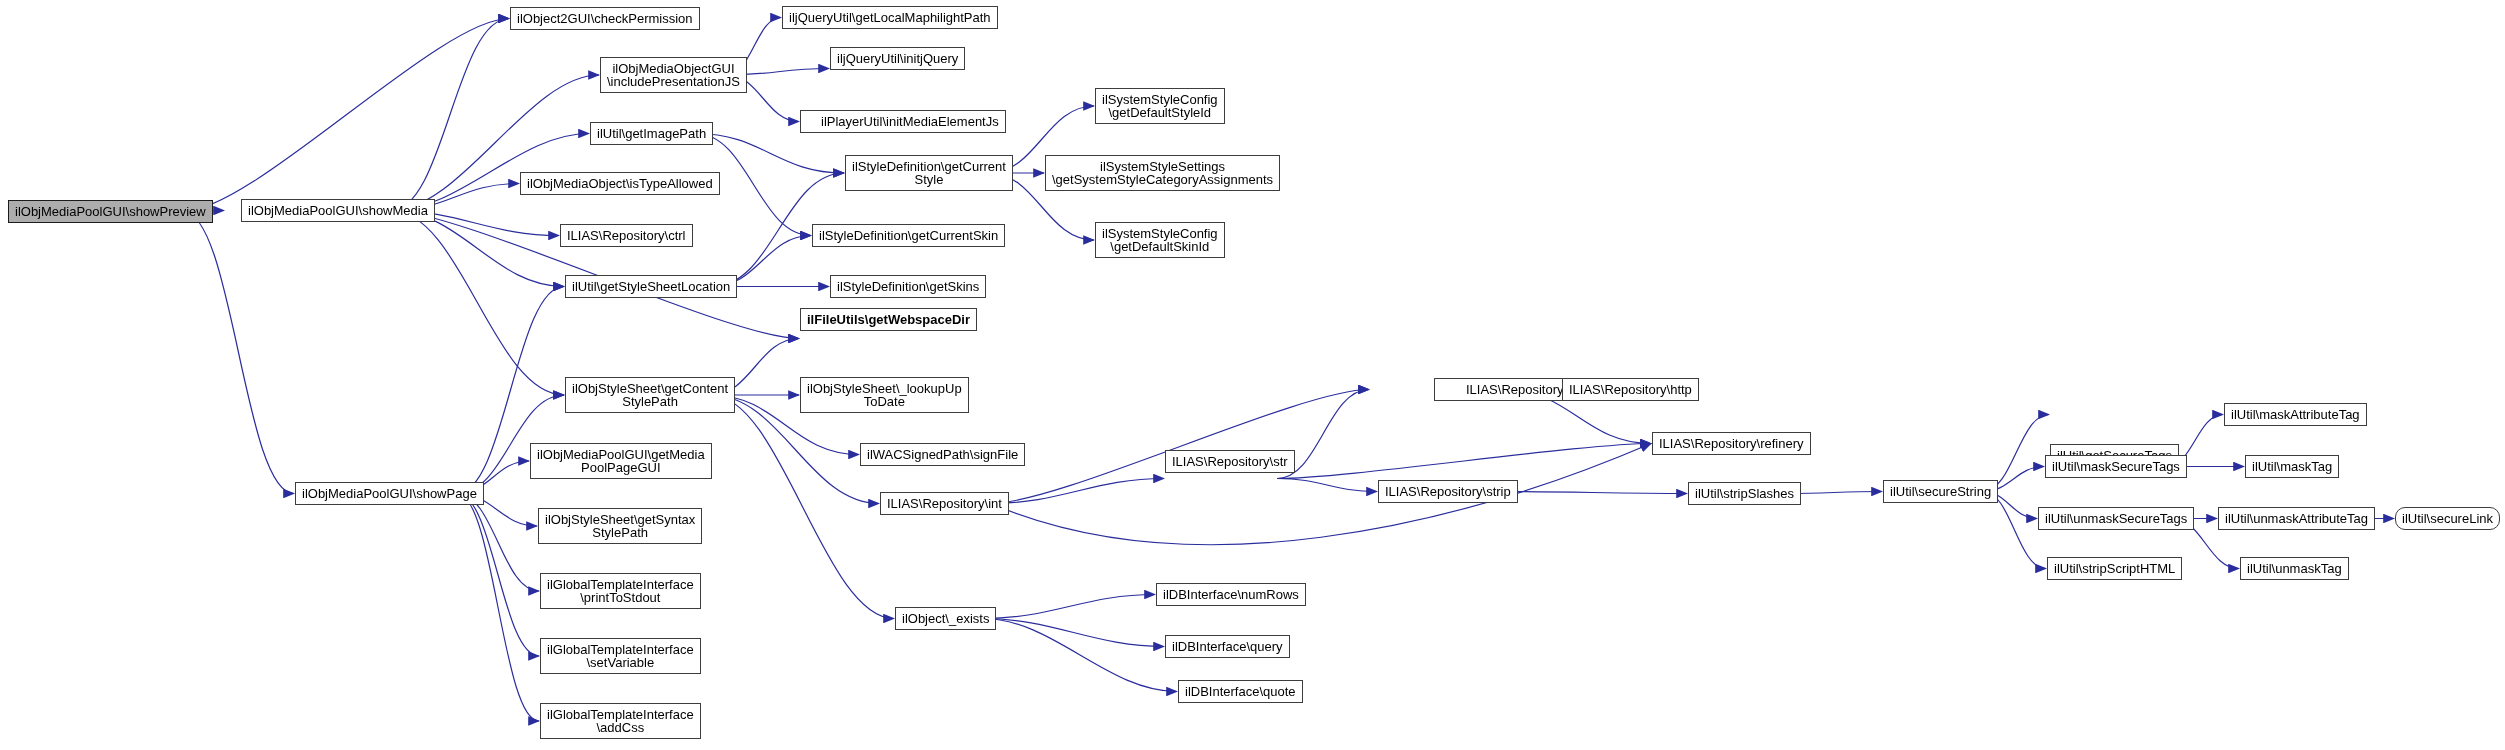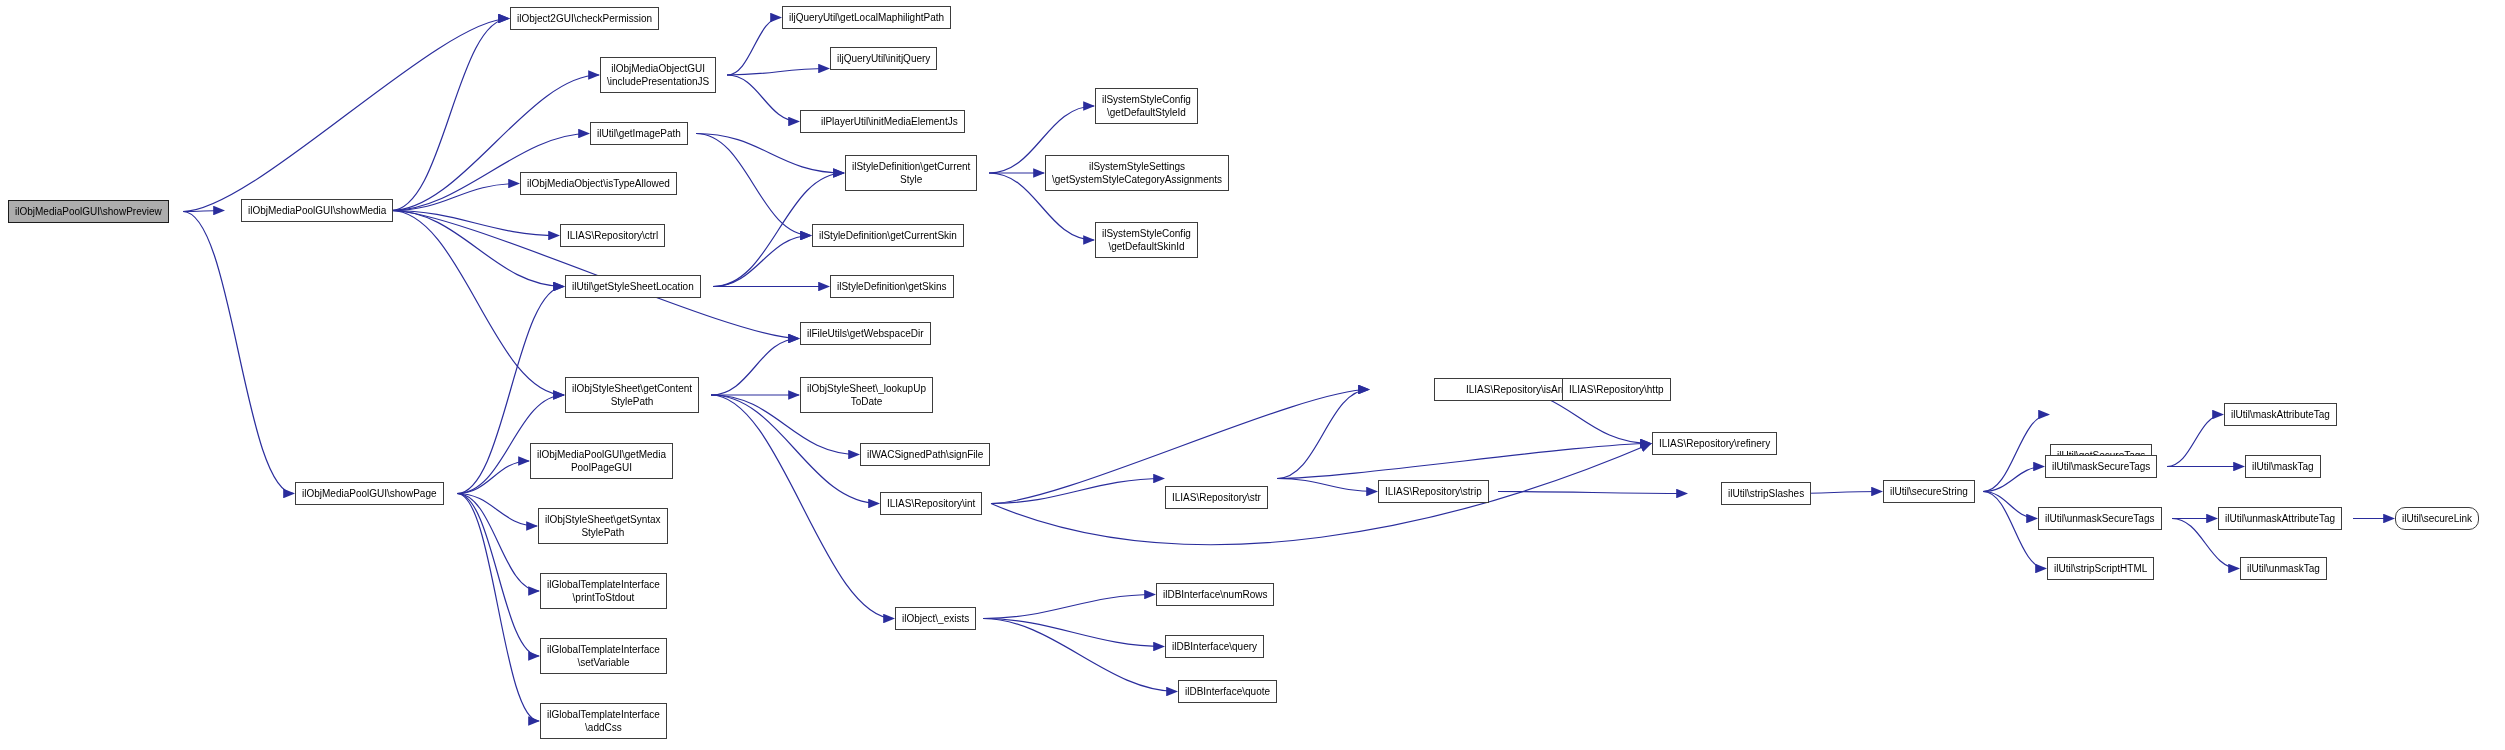--- a/index.html
+++ b/index.html
@@ -10,21 +10,21 @@
     font-family:"Liberation Sans", sans-serif;
     overflow:hidden;
   }
   #edges{position:absolute;left:0;top:0;width:2505px;height:750px;}
   .node{
     position:absolute;
     box-sizing:border-box;
     background:#ffffff;
     border:1px solid #3d3d3d;
     color:#000000;
-    font-size:10px;
+    font-size:13px;
     line-height:13px;
     padding:4px 6px;
     text-align:center;
     white-space:nowrap;
     width:max-content;
     cursor:pointer;
   }
   .node.root{
     background:#adadad;
     border:1px solid #1c1c1c;
@@ -150,21 +150,21 @@
     </div>
     <div class="node" style="left: 812px; top: 224px;">
       <div>ilStyleDefinition\getCurrentSkin</div>
     </div>
     <div class="node" style="left: 565px; top: 275px;">
       <div>ilUtil\getStyleSheetLocation</div>
     </div>
     <div class="node" style="left: 830px; top: 275px;">
       <div>ilStyleDefinition\getSkins</div>
     </div>
-    <div class="node" style="left: 800px; top: 322px;">
+    <div class="node" style="left: 800px; top: 308px; font-weight: bold;">
       <div>ilFileUtils\getWebspaceDir</div>
     </div>
     <div class="node" style="left: 565px; top: 377px;">
       <div>ilObjStyleSheet\getContent</div>
       <div>StylePath</div>
     </div>
     <div class="node" style="left: 800px; top: 377px;">
       <div>ilObjStyleSheet\_lookupUp</div>
       <div>ToDate</div>
     </div>
@@ -199,27 +199,27 @@
     </div>
     <div class="node" style="left: 1434px; top: 378px; padding-left: 31px;">
       <div>ILIAS\Repository\isArray</div>
     </div>
     <div class="node" style="left: 1562px; top: 378px;">
       <div>ILIAS\Repository\http</div>
     </div>
     <div class="node" style="left: 1652px; top: 432px;">
       <div>ILIAS\Repository\refinery</div>
     </div>
-    <div class="node" style="left: 1165px; top: 486px;">
+    <div class="node" style="left: 1165px; top: 450px;">
       <div>ILIAS\Repository\str</div>
     </div>
     <div class="node" style="left: 1378px; top: 480px;">
       <div>ILIAS\Repository\strip</div>
     </div>
-    <div class="node" style="left: 1688px; top: 482px; margin-left: 33px;">
+    <div class="node" style="left: 1688px; top: 482px;">
       <div>ilUtil\stripSlashes</div>
     </div>
     <div class="node" style="left: 1156px; top: 583px;">
       <div>ilDBInterface\numRows</div>
     </div>
     <div class="node" style="left: 1165px; top: 635px;">
       <div>ilDBInterface\query</div>
     </div>
     <div class="node" style="left: 1178px; top: 680px;">
       <div>ilDBInterface\quote</div>

